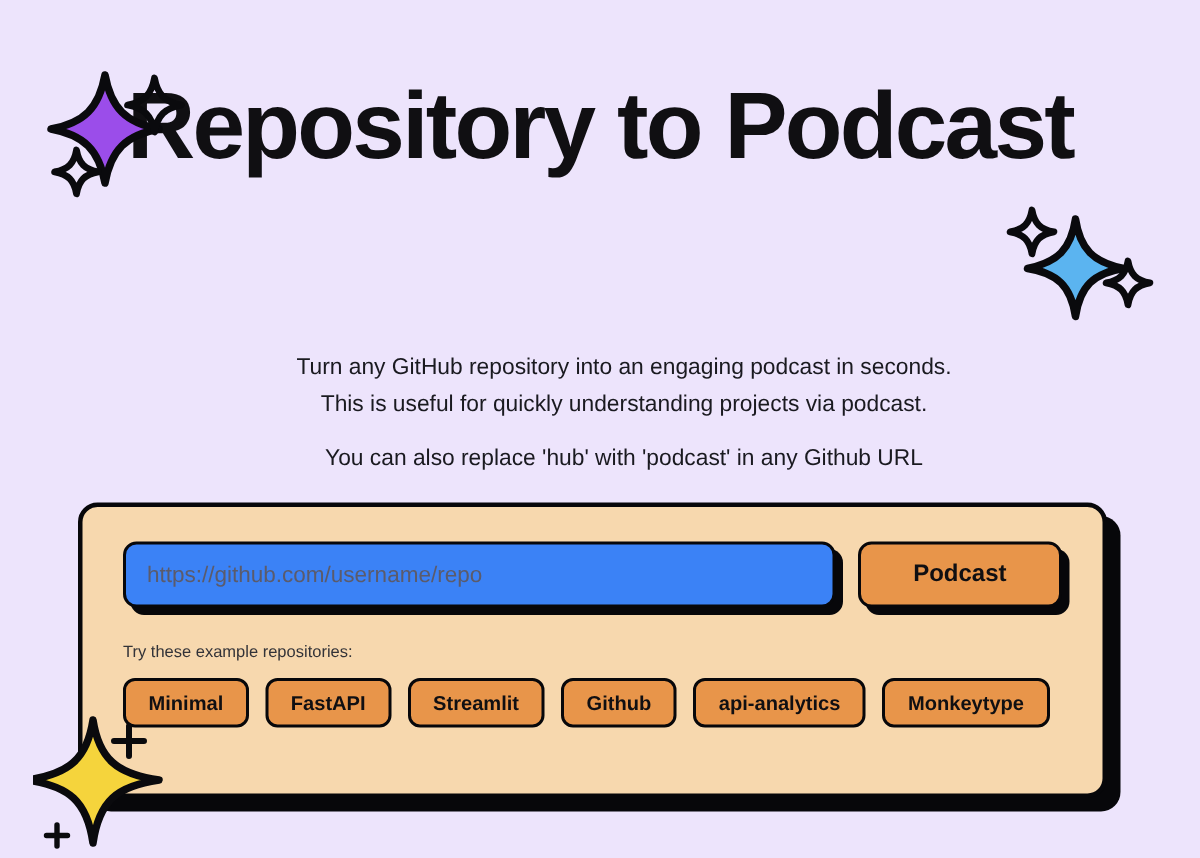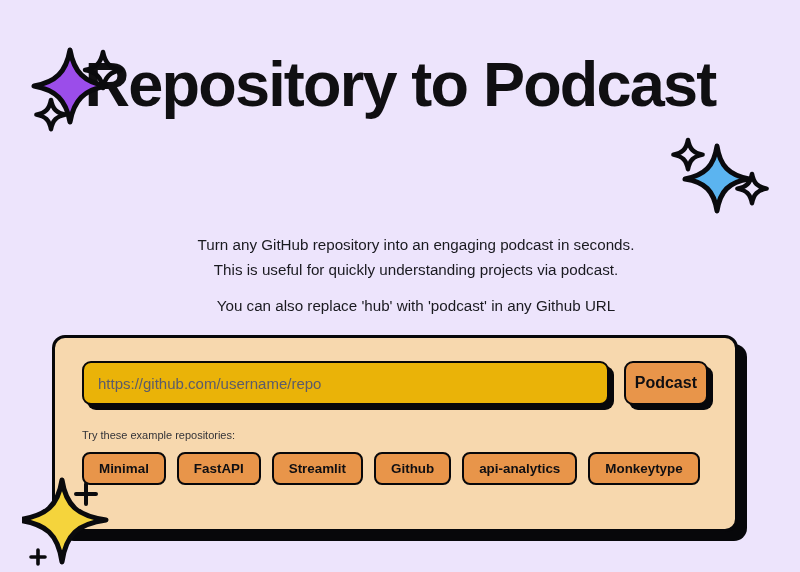--- a/index.html
+++ b/index.html
@@ -86,39 +86,39 @@
   }
 
   .input-shell {
     position: relative;
     flex: 1 1 auto;
   }
   .url-input {
     display: block;
     width: 100%;
     height: 44px;
-    background: #eab308;
+    background: #3b82f6;
     border: 2.5px solid #07070A;
     border-radius: 9px;
     box-shadow: 5px 5px 0 0 #07070A;
     font-family: "Liberation Sans", sans-serif;
     font-size: 15px;
     color: #2B2B33;
     padding: 0 14px;
     outline: none;
   }
   .url-input::placeholder {
     color: #5B5B6B;
     opacity: 1;
   }
 
   .podcast-btn {
     flex: 0 0 auto;
     height: 44px;
-    padding: 0 9px;
+    padding: 0 35px;
     background: #E8954A;
     border: 2.5px solid #07070A;
     border-radius: 9px;
     box-shadow: 5px 5px 0 0 #07070A;
     font-family: "Liberation Sans", sans-serif;
     font-size: 16px;
     font-weight: 600;
     color: #100F12;
     cursor: pointer;
     line-height: 1;

